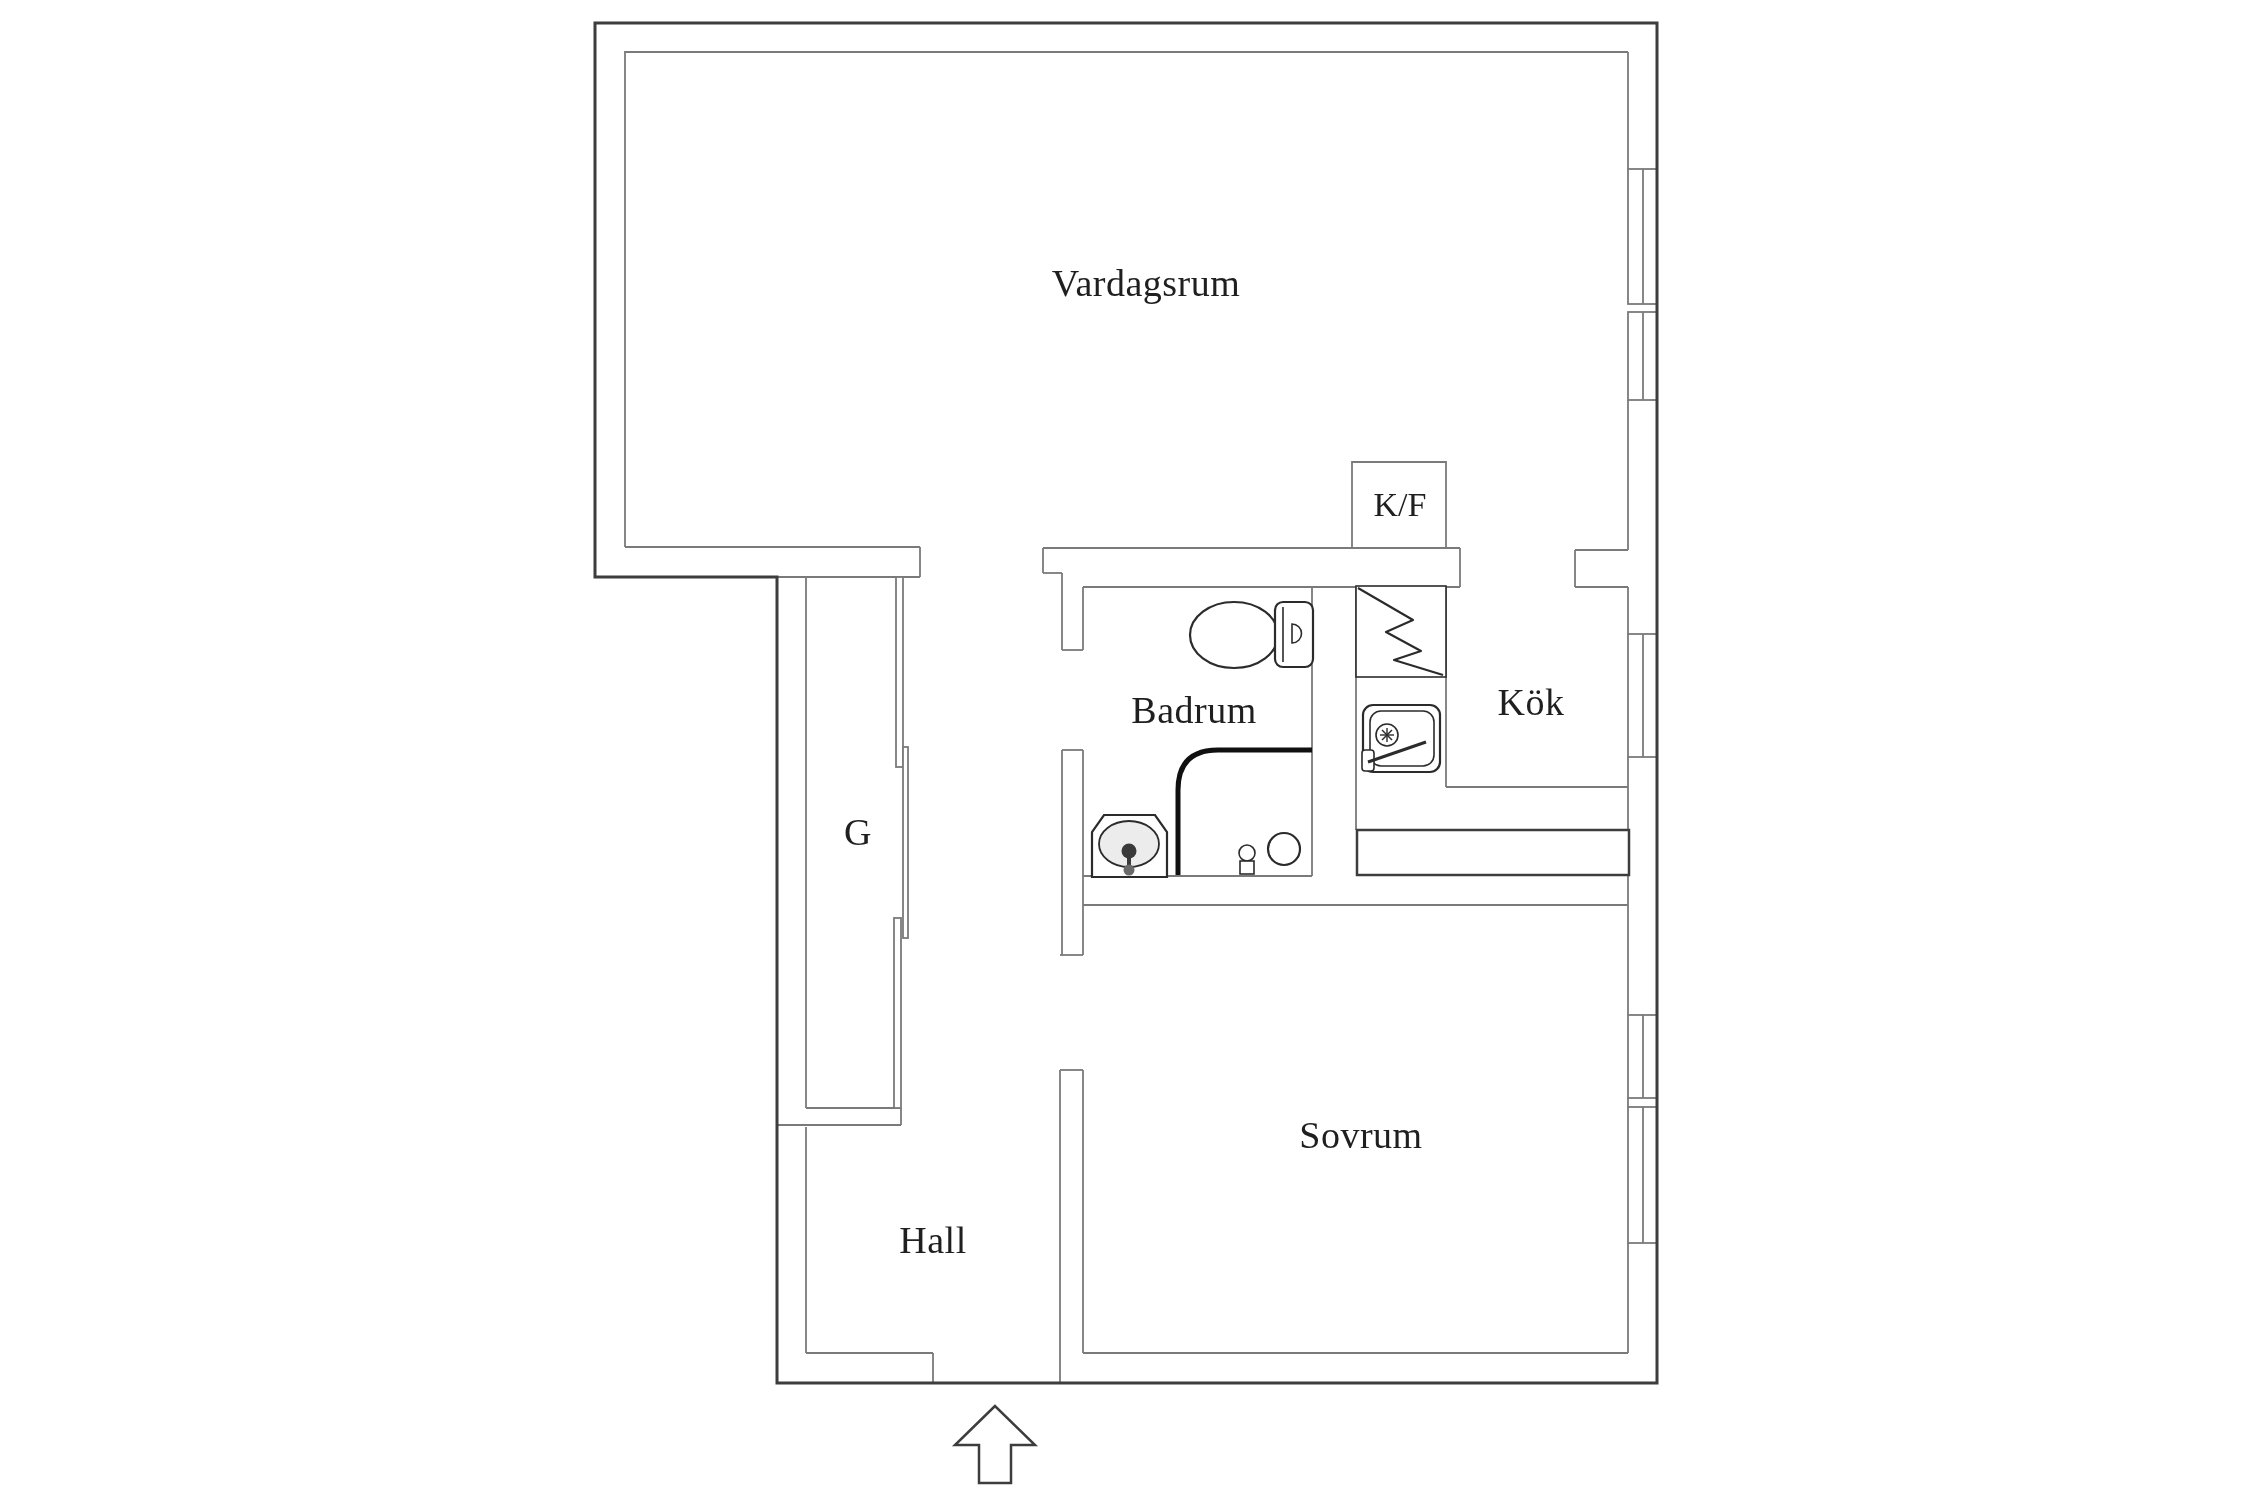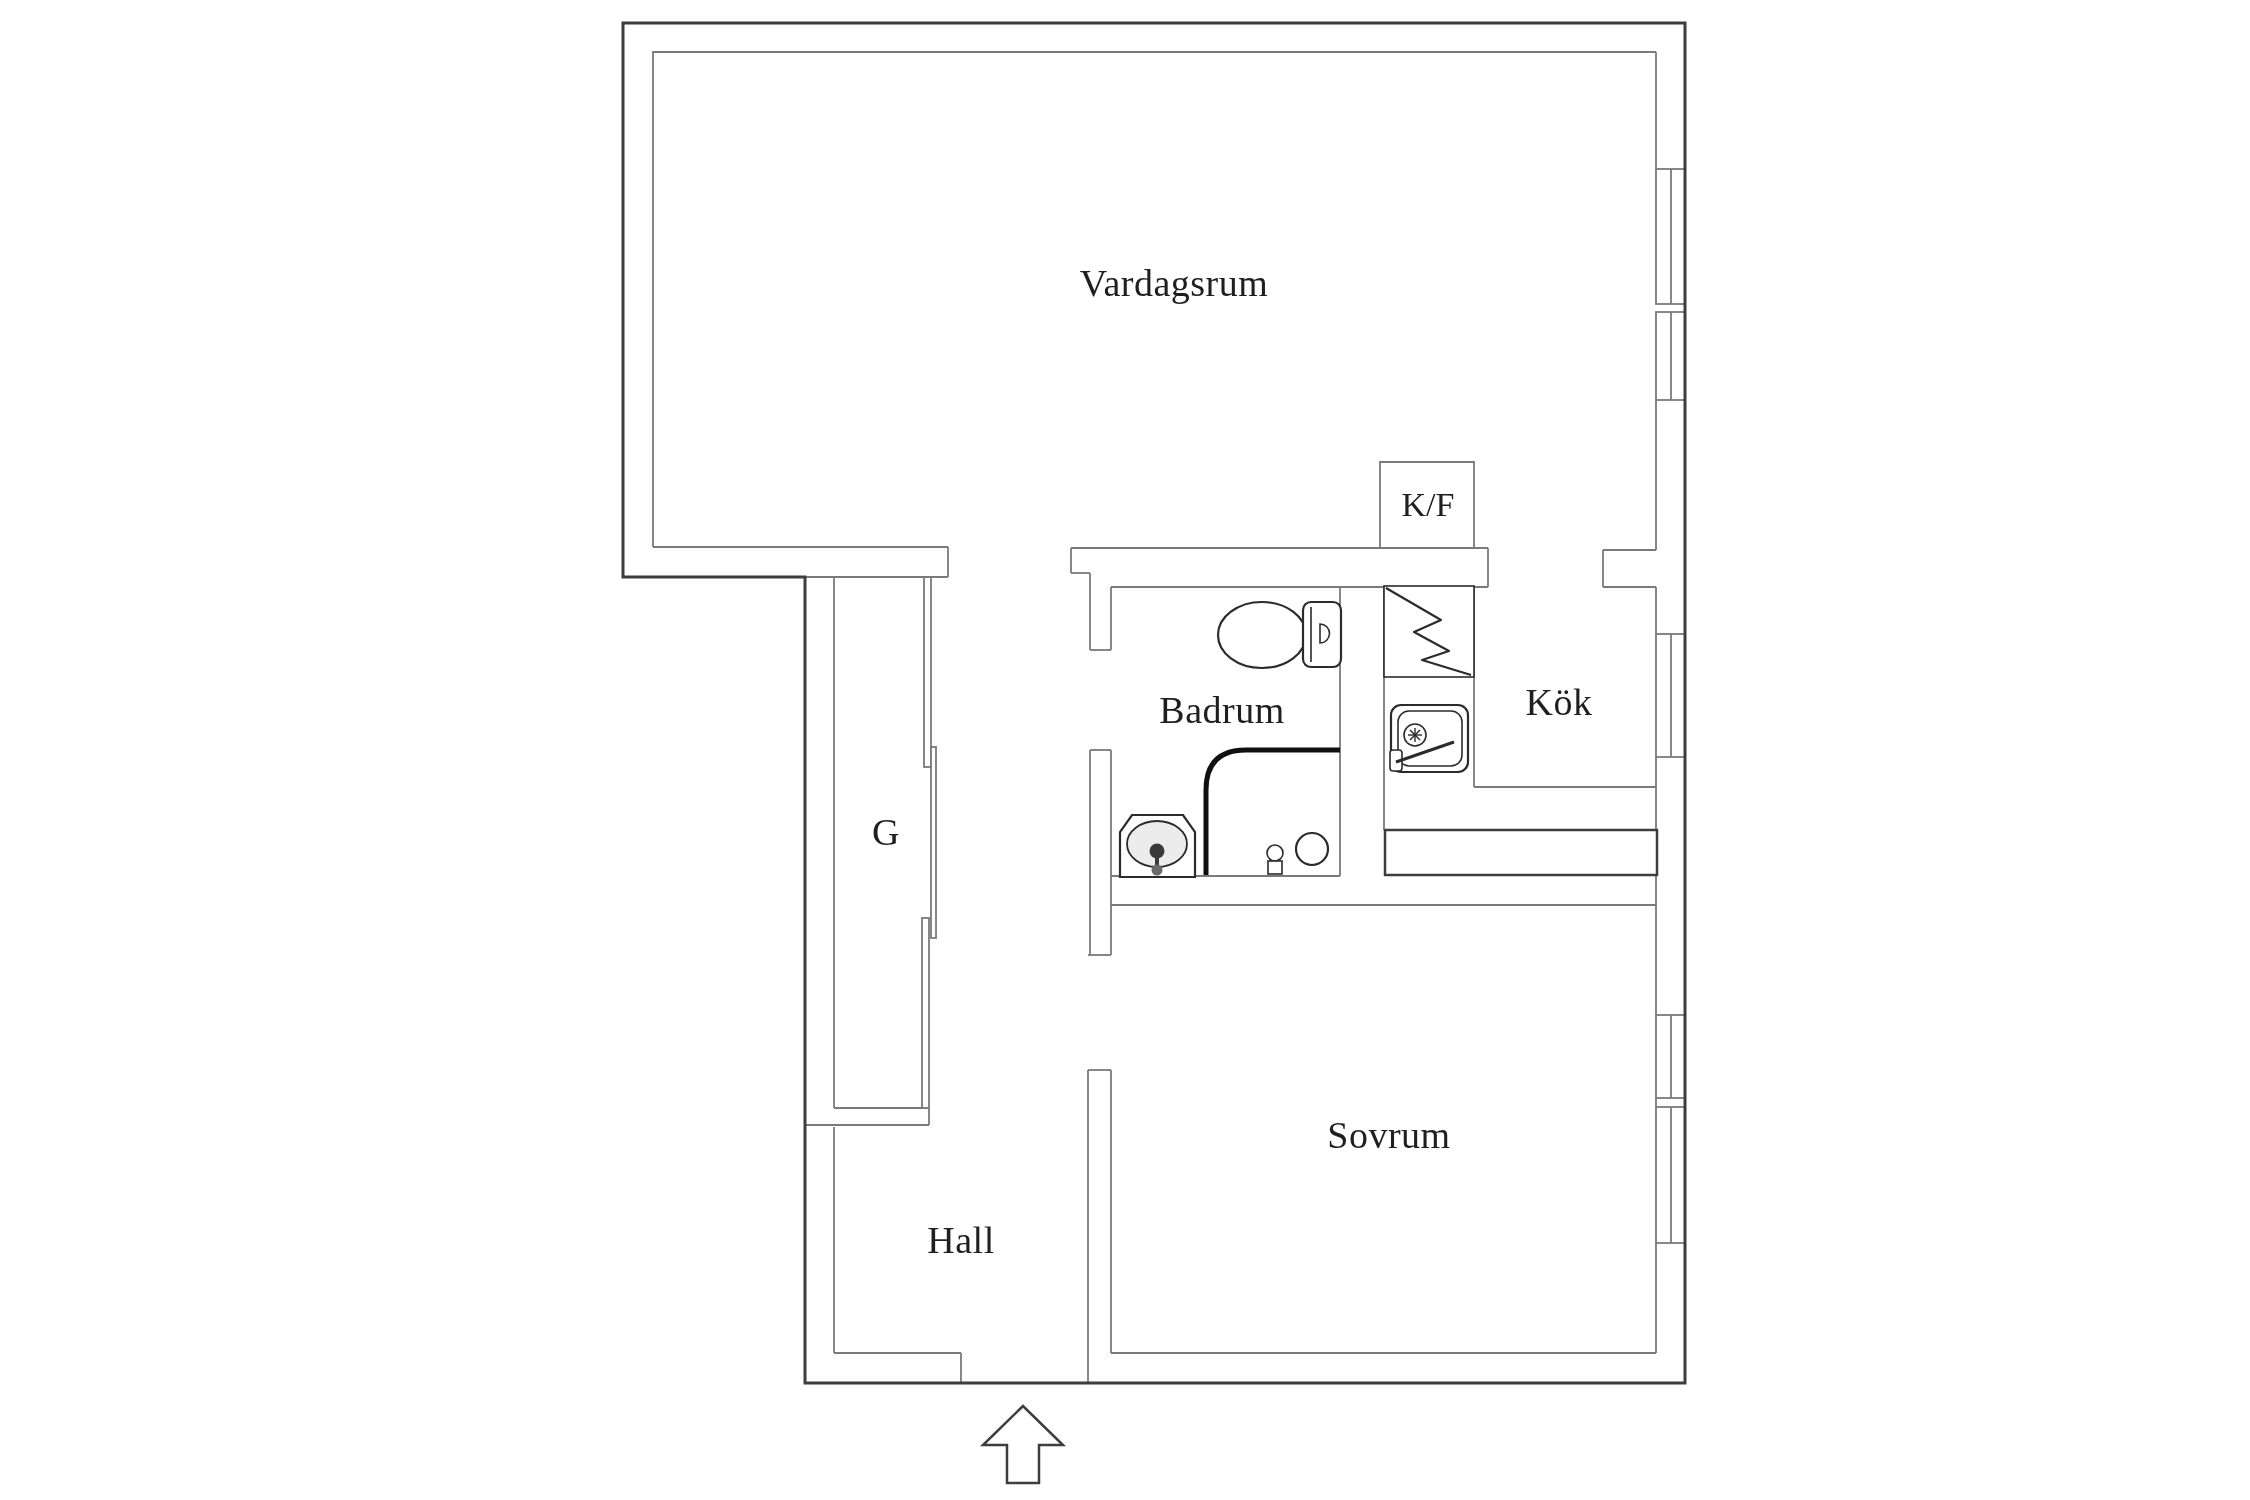--- a/index.html
+++ b/index.html
@@ -6,21 +6,20 @@
     margin: 0;
     padding: 0;
     background: #ffffff;
   }
   .page {
     position: relative;
     width: 1814px;
     height: 1500px;
     background: #ffffff;
     overflow: hidden;
-    padding-left: 28px;
   }
   svg { display: block; }
   .ext   { stroke: #3d3d3d; stroke-width: 3;   fill: none; }
   .inner { stroke: #7a7a7a; stroke-width: 1.8; fill: none; }
   .innerw{ stroke: #7a7a7a; stroke-width: 1.8; fill: #ffffff; }
   .bench { stroke: #3d3d3d; stroke-width: 2.5; fill: #ffffff; }
   .fix   { stroke: #2b2b2b; stroke-width: 2.2; fill: #ffffff; }
   .fixthin { stroke: #2b2b2b; stroke-width: 1.6; fill: #ffffff; }
   .fixline { stroke: #2b2b2b; stroke-width: 2.2; fill: none; }
   .shower  { stroke: #101010; stroke-width: 5;  fill: none; }

